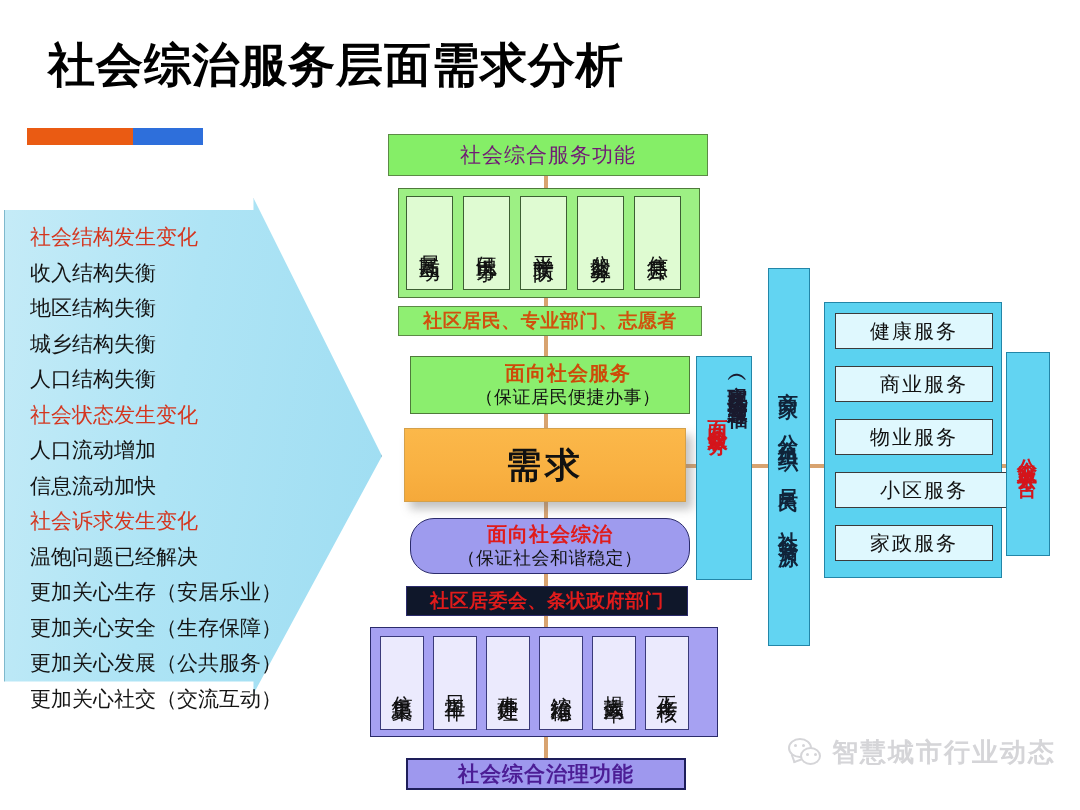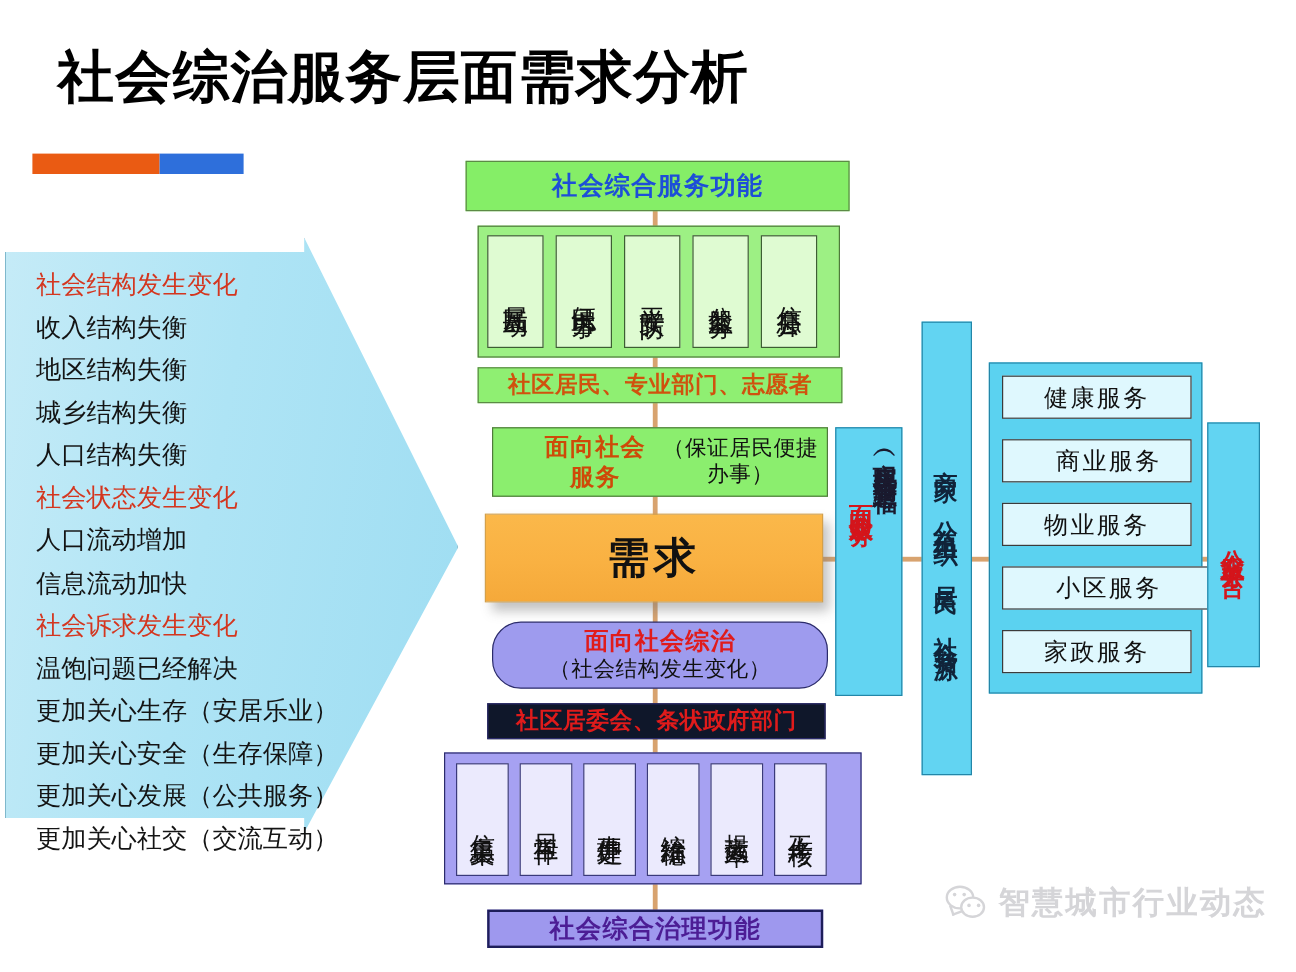--- a/index.html
+++ b/index.html
@@ -40,38 +40,38 @@
   }
   .arrow-list .row{
     font-size:21px;line-height:35.5px;color:#141414;white-space:nowrap;
   }
   .arrow-list .row.red{color:#D4361F;}
 
   
   .box{position:absolute;box-sizing:border-box;display:flex;align-items:center;justify-content:center;text-align:center;}
   .green-hdr{
     background:#85EE67;border:1.5px solid #5C8A46;
-    color:#1d4ed8;font-weight:bold;font-size:21px;letter-spacing:1px;text-align:right;
+    color:#701a75;font-weight:normal;font-size:21px;letter-spacing:1px;text-align:right;
   }
   .green-sub{
     background:#8FEF72;border:1.5px solid #5C8A46;
     color:#D0520E;font-weight:bold;font-size:19px;letter-spacing:.5px;
   }
   .green-band{
     background:#9DF084;border:1.5px solid #4F7A3B;
   }
   .vtile{
     background:#DFFBD2;border:1.5px solid #3D5E33;
     writing-mode:vertical-rl;text-orientation:upright;
     font-size:21px;font-weight:500;color:#111;letter-spacing:2px;
     box-sizing:border-box;
   }
   .green-pair{
     background:#8BEE6E;border:1.5px solid #4F7A3B;
-    flex-direction:row;line-height:1.25;padding-left:36px;
+    flex-direction:column;line-height:1.25;padding-left:36px;
   }
   .green-pair .l1{color:#CE4A08;font-weight:bold;font-size:20px;letter-spacing:1px;}
   .green-pair .l2{color:#111;font-size:18px;letter-spacing:.5px;}
 
   .orange-core{
     background:linear-gradient(180deg,#FBB84A 0%,#F9B142 55%,#F5A93A 100%);
     border:1.5px solid #D4A04A;
     box-shadow:6px 7px 9px rgba(120,120,120,.45);
     color:#111;font-weight:bold;font-size:35px;letter-spacing:4px;
   }
@@ -206,21 +206,21 @@
 
   <div class="box green-pair" style="left:410px;top:356px;width:280px;height:58px;">
     <div class="l1">面向社会服务</div>
     <div class="l2">（保证居民便捷办事）</div>
   </div>
 
   <div class="box orange-core" style="left:404px;top:428px;width:282px;height:74px;">需求</div>
 
   <div class="box purple-pair" style="left:410px;top:518px;width:280px;height:56px;border-radius:24px;">
     <div class="l1">面向社会综治</div>
-    <div class="l2">（社会结构发生变化）</div>
+    <div class="l2">（保证社会和谐稳定）</div>
   </div>
 
   <div class="box purple-sub" style="left:406px;top:586px;width:282px;height:30px;">社区居委会、条状政府部门</div>
 
   <div class="box purple-band" style="left:370px;top:627px;width:348px;height:110px;"></div>
   <div id="gov-tiles">
       <div class="box ptile" style="left: 380px; top: 636px; width: 44px; height: 94px;">信息采集</div>
       <div class="box ptile" style="left: 433px; top: 636px; width: 44px; height: 94px;">日常工作</div>
       <div class="box ptile" style="left: 486px; top: 636px; width: 44px; height: 94px;">事件处理</div>
       <div class="box ptile" style="left: 539px; top: 636px; width: 44px; height: 94px;">综治维稳</div>

